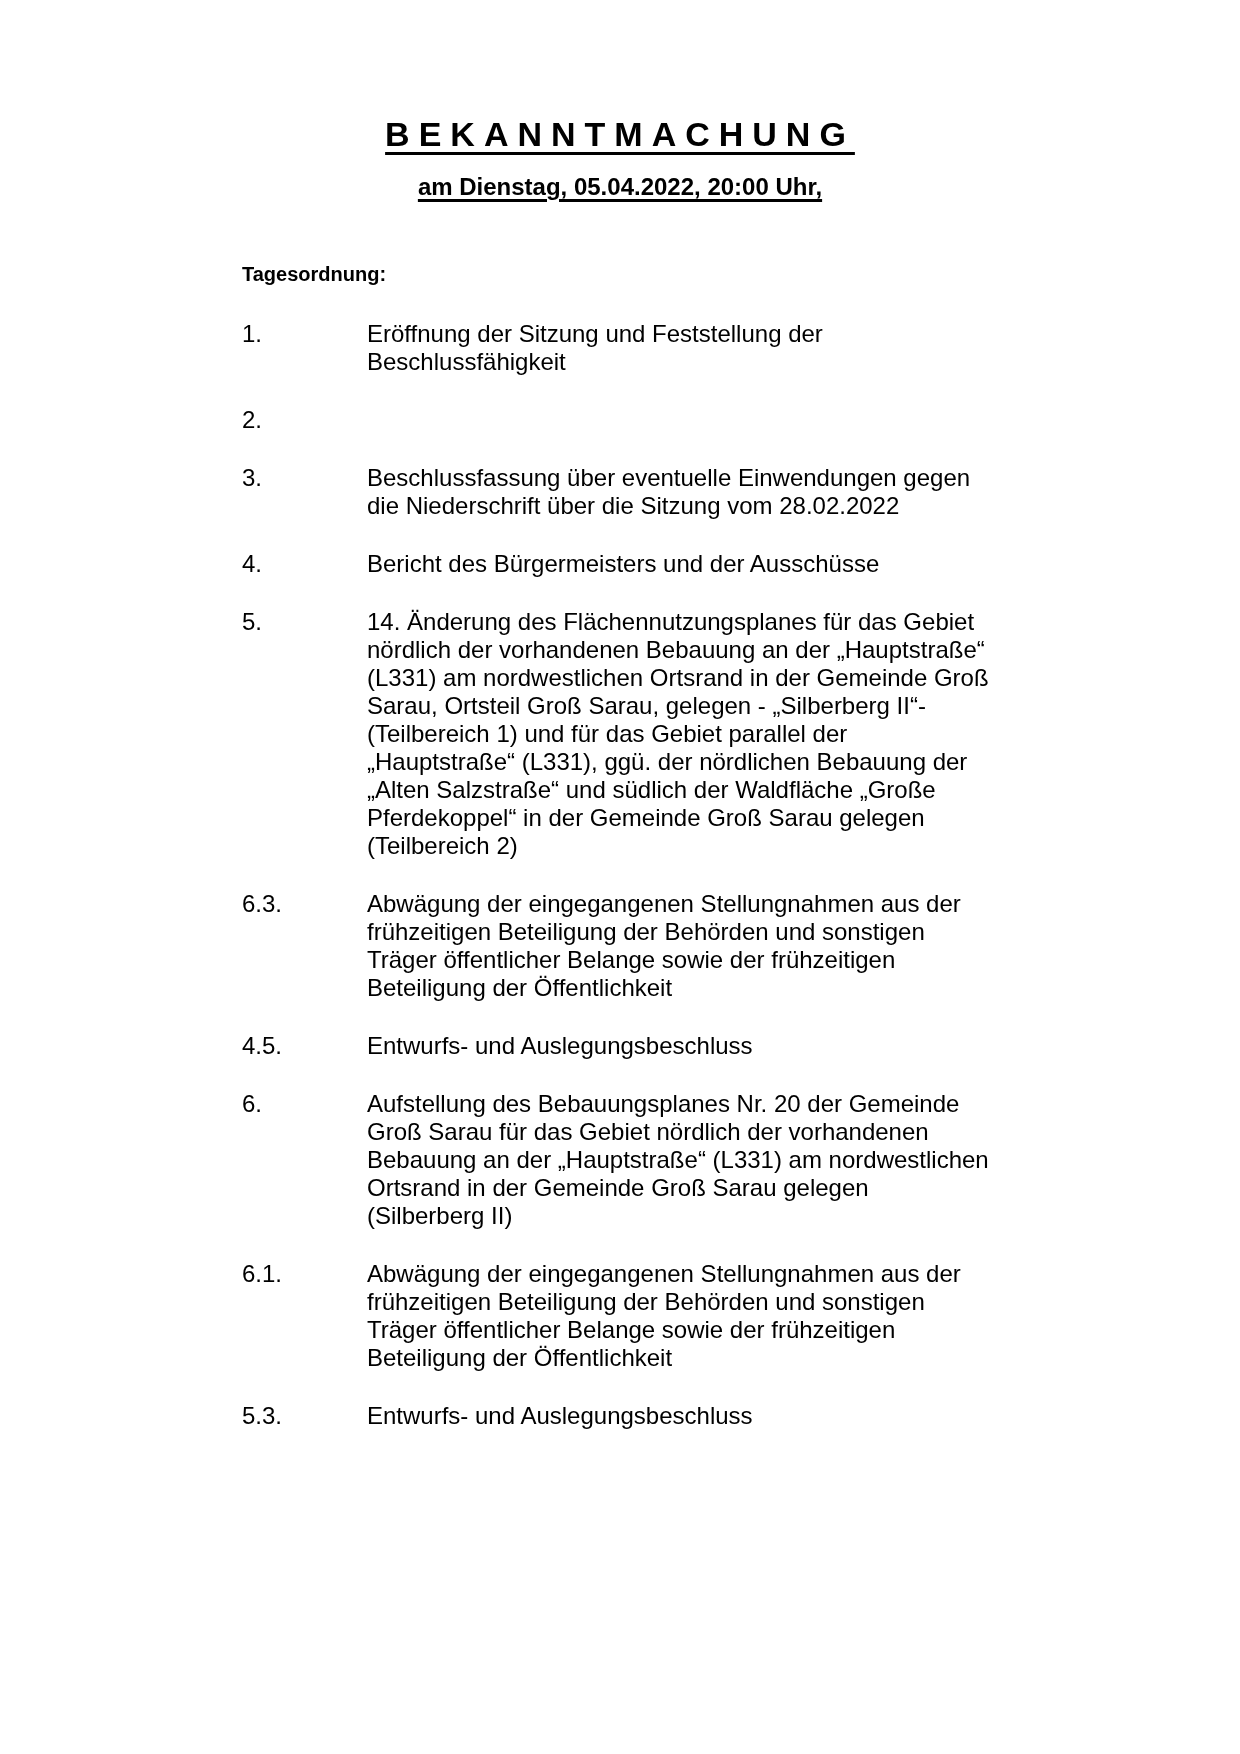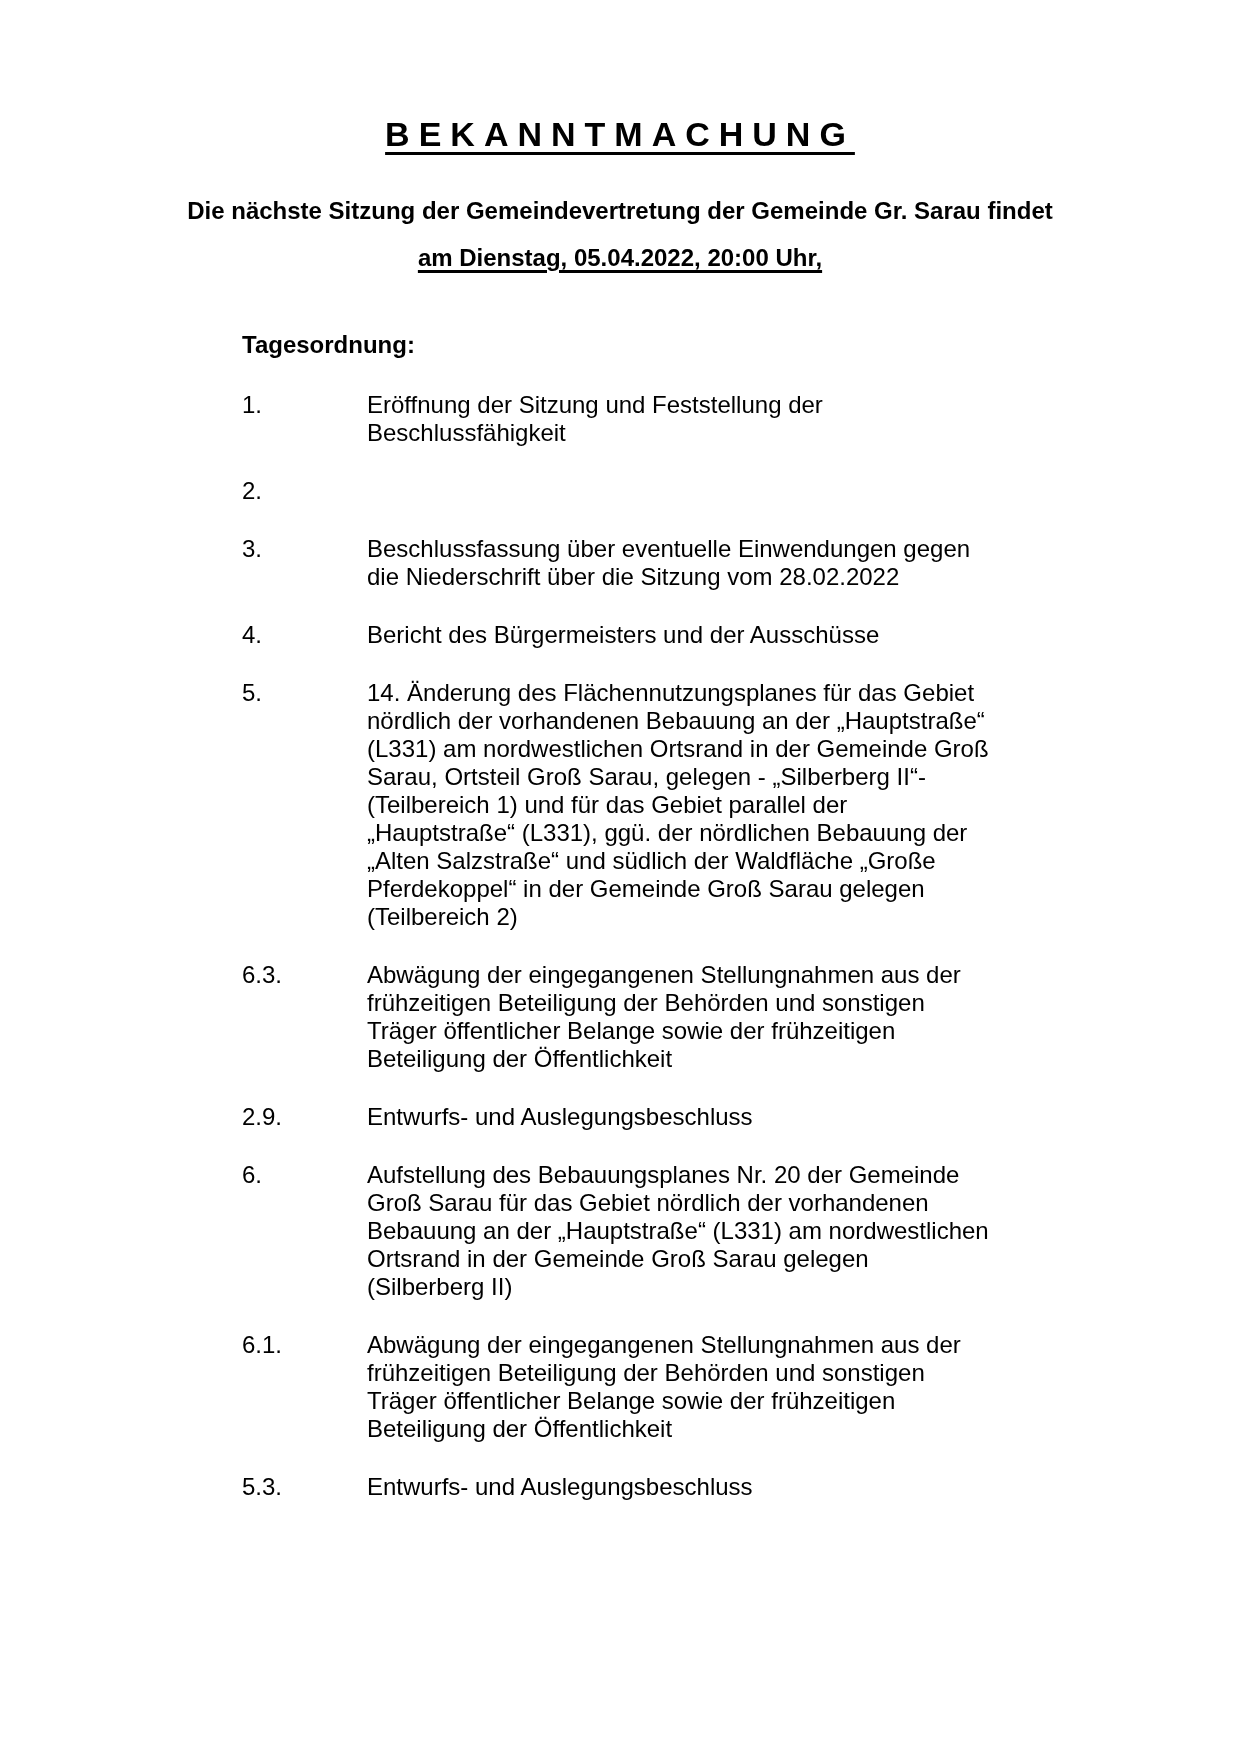--- a/index.html
+++ b/index.html
@@ -37,21 +37,21 @@
     font-weight: bold;
     margin: 17px 0 0 0;
   }
   .intro-line.first { margin-top: 41px; }
   .intro-line.underlined {
     text-decoration: underline;
     text-decoration-thickness: 2.5px;
     text-underline-offset: 4px;
   }
   .agenda-heading {
-    font-size: 24px;
+    font-size: 20px;
     line-height: 30px;
     font-weight: bold;
     margin: 57px 0 0 140px;
   }
   .agenda {
     margin: 31px 0 0 140px;
   }
   .agenda-row {
     display: flex;
     align-items: flex-start;
@@ -69,21 +69,20 @@
     padding-right: 40px;
   }
 </style>
 </head>
 <body>
 
 <div class="page">
 
   <h1 class="doc-title">BEKANNTMACHUNG</h1>
 
-  <p class="intro-line first">Die nächste Sitzung der Gemeindevertretung der Gemeinde Gr. Sarau findet</p>
   <p class="intro-line underlined">am Dienstag, 05.04.2022, 20:00 Uhr,</p>
 
   <p class="agenda-heading">Tagesordnung:</p>
 
   <div class="agenda">
 
     <div class="agenda-row">
       <span class="agenda-num">1.</span>
       <span class="agenda-text">Eröffnung der Sitzung und Feststellung der
 Beschlussfähigkeit</span>
@@ -119,21 +118,21 @@
 
     <div class="agenda-row">
       <span class="agenda-num">6.3.</span>
       <span class="agenda-text">Abwägung der eingegangenen Stellungnahmen aus der
 frühzeitigen Beteiligung der Behörden und sonstigen
 Träger öffentlicher Belange sowie der frühzeitigen
 Beteiligung der Öffentlichkeit</span>
     </div>
 
     <div class="agenda-row">
-      <span class="agenda-num">2.9.</span>
+      <span class="agenda-num">4.5.</span>
       <span class="agenda-text">Entwurfs- und Auslegungsbeschluss</span>
     </div>
 
     <div class="agenda-row">
       <span class="agenda-num">6.</span>
       <span class="agenda-text">Aufstellung des Bebauungsplanes Nr. 20 der Gemeinde
 Groß Sarau für das Gebiet nördlich der vorhandenen
 Bebauung an der „Hauptstraße“ (L331) am nordwestlichen
 Ortsrand in der Gemeinde Groß Sarau gelegen
 (Silberberg II)</span>

